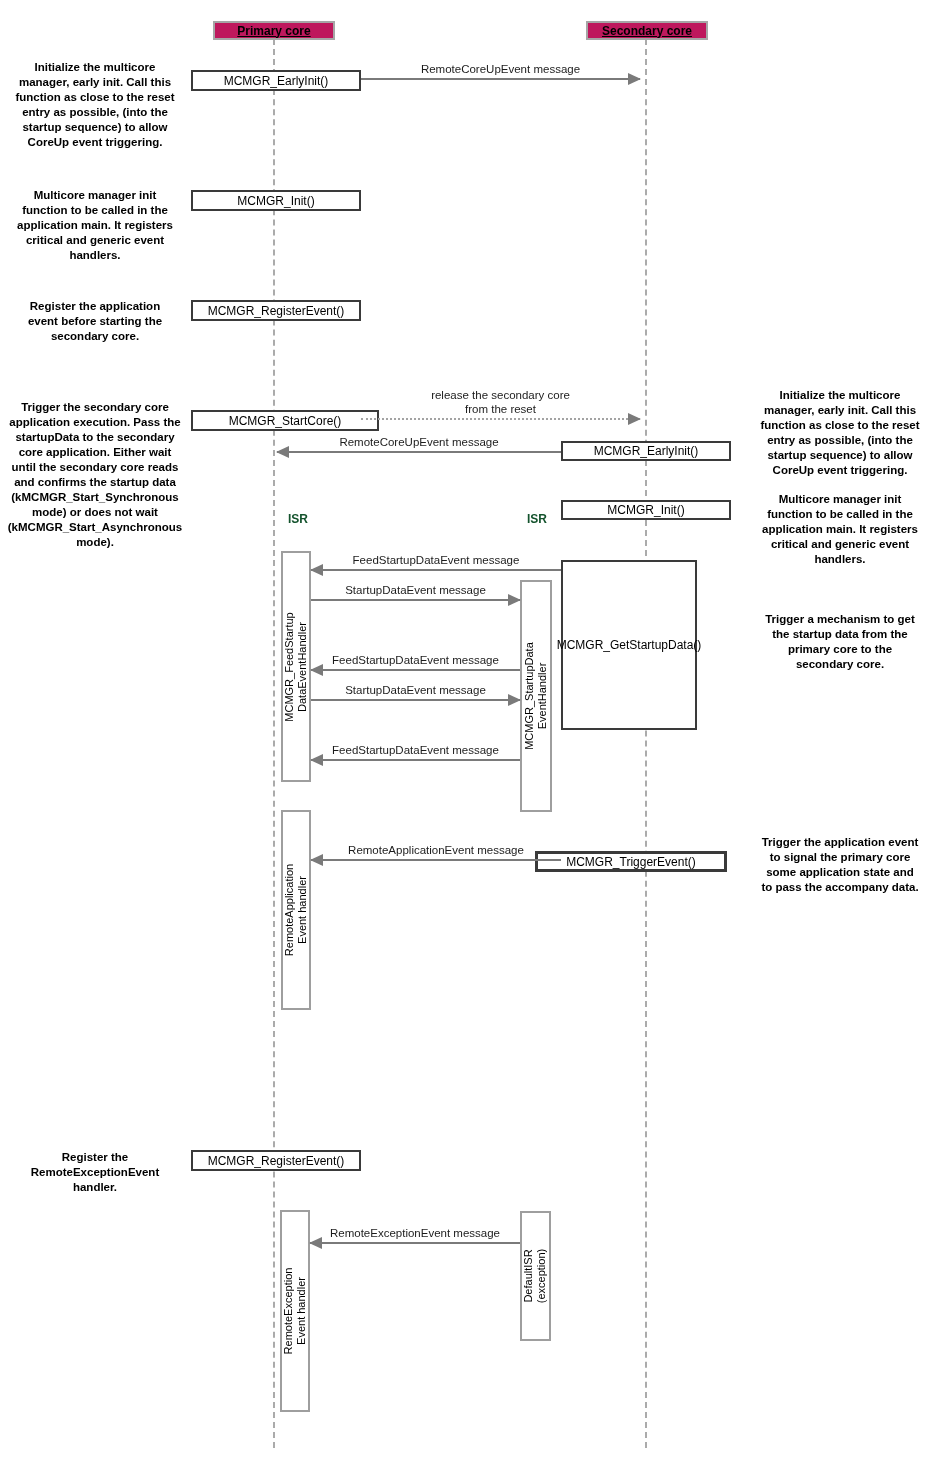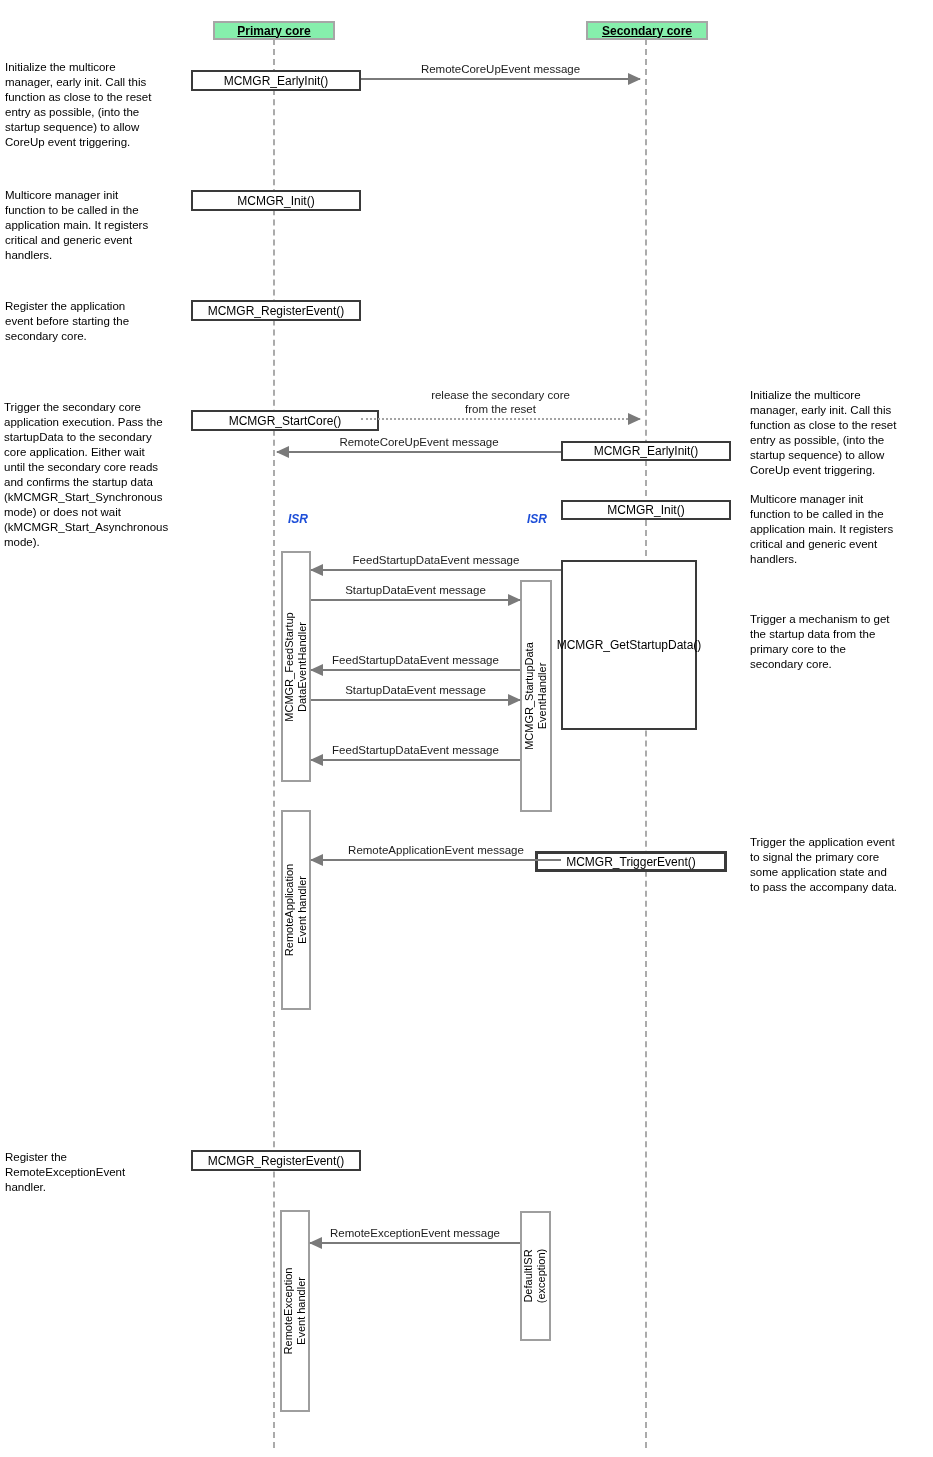--- a/index.html
+++ b/index.html
@@ -3,58 +3,58 @@
 <meta charset="utf-8">
 <style>
   html,body{margin:0;padding:0;background:#fff;}
   #canvas{
     position:relative;width:933px;height:1457px;background:#fff;
     font-family:"Liberation Sans",sans-serif;color:#000;overflow:hidden;
     outline:1px solid #e0e0e0;
   }
   .hdr{
     position:absolute;box-sizing:border-box;width:122px;height:19px;
-    background:#86efac;border:2px solid #a6a6a6;
+    background:#be185d;border:2px solid #a6a6a6;
     display:flex;align-items:center;justify-content:center;
     font-size:12px;font-weight:bold;text-decoration:underline;
   }
   .lifeline{position:absolute;width:0;border-left:2px dashed #ababab;}
   .call{
     position:absolute;box-sizing:border-box;background:#fff;border:2px solid #3a3a3a;
     display:flex;align-items:center;justify-content:center;font-size:12px;white-space:nowrap;
   }
   .act{
     position:absolute;box-sizing:border-box;background:#fff;border:2px solid #9e9e9e;
     display:flex;align-items:center;justify-content:center;
   }
   .vspan{
     display:block;transform:rotate(-90deg);white-space:pre;text-align:center;
     font-size:11px;line-height:13px;
   }
-  .isr{position:absolute;font-size:12px;font-weight:bold;color:#1d4ed8;text-align:center;width:34px;font-style:italic;}
+  .isr{position:absolute;font-size:12px;font-weight:bold;color:#14532d;text-align:center;width:34px;}
   .msg{position:absolute;height:0;}
   .msg-label{
     position:absolute;left:0;right:0;bottom:3px;text-align:center;
     font-size:11.5px;color:#1c1c1c;white-space:pre-line;line-height:14px;
   }
   .msg-line{position:absolute;left:0;right:0;top:-1px;border-top:2px solid #7a7a7a;}
   .msg.dotted .msg-line{border-top:2px dotted #a3a3a3;}
   .head-r{
     position:absolute;right:-1px;top:-6px;width:0;height:0;
     border-top:6px solid transparent;border-bottom:6px solid transparent;
     border-left:13px solid #7a7a7a;
   }
   .head-l{
     position:absolute;left:-1px;top:-6px;width:0;height:0;
     border-top:6px solid transparent;border-bottom:6px solid transparent;
     border-right:13px solid #7a7a7a;
   }
   .note{
-    position:absolute;font-size:11.5px;line-height:15px;
-    white-space:pre-line;color:#000;
+    position:absolute;text-align:center;font-size:11.5px;line-height:15px;
+    white-space:pre-line;color:#000;font-weight:bold;
   }
 </style>
 </head>
 <body>
 
 <div id="canvas">
 
   <div class="lifeline" style="left:273px;top:39px;height:1409px"></div>
   <div class="lifeline" style="left:645px;top:39px;height:1409px"></div>
 

